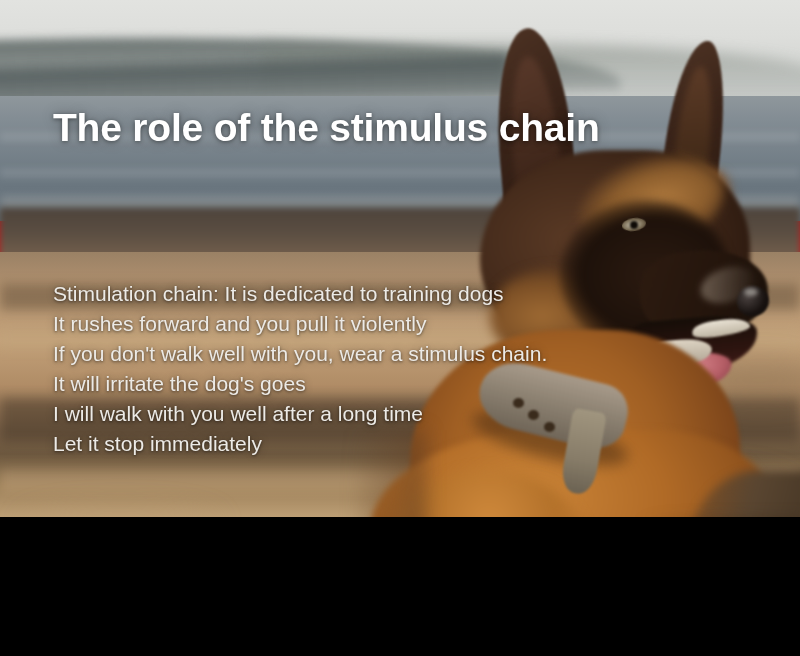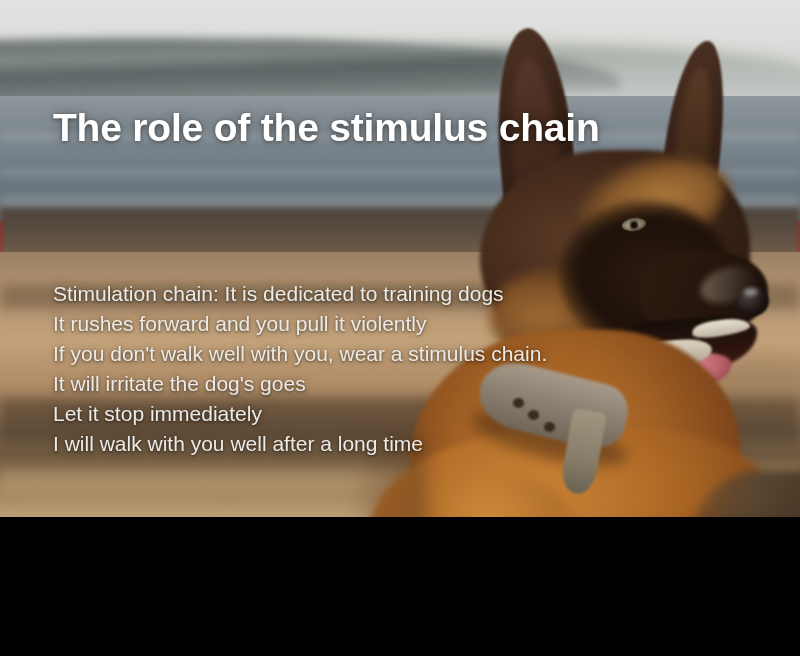--- a/index.html
+++ b/index.html
@@ -406,17 +406,17 @@
     <div class="collar-strap"></div>
   </div>
 
   <div class="title">The role of the stimulus chain</div>
 
   <div class="body-text">
     <span class="line">Stimulation chain: It is dedicated to training dogs</span>
     <span class="line">It rushes forward and you pull it violently</span>
     <span class="line">If you don't walk well with you, wear a stimulus chain.</span>
     <span class="line">It will irritate the dog's goes</span>
+    <span class="line">I will walk with you well after a long time</span>
     <span class="line">Let it stop immediately</span>
-    <span class="line">I will walk with you well after a long time</span>
   </div>
 
 </div>
 
 </body></html>

